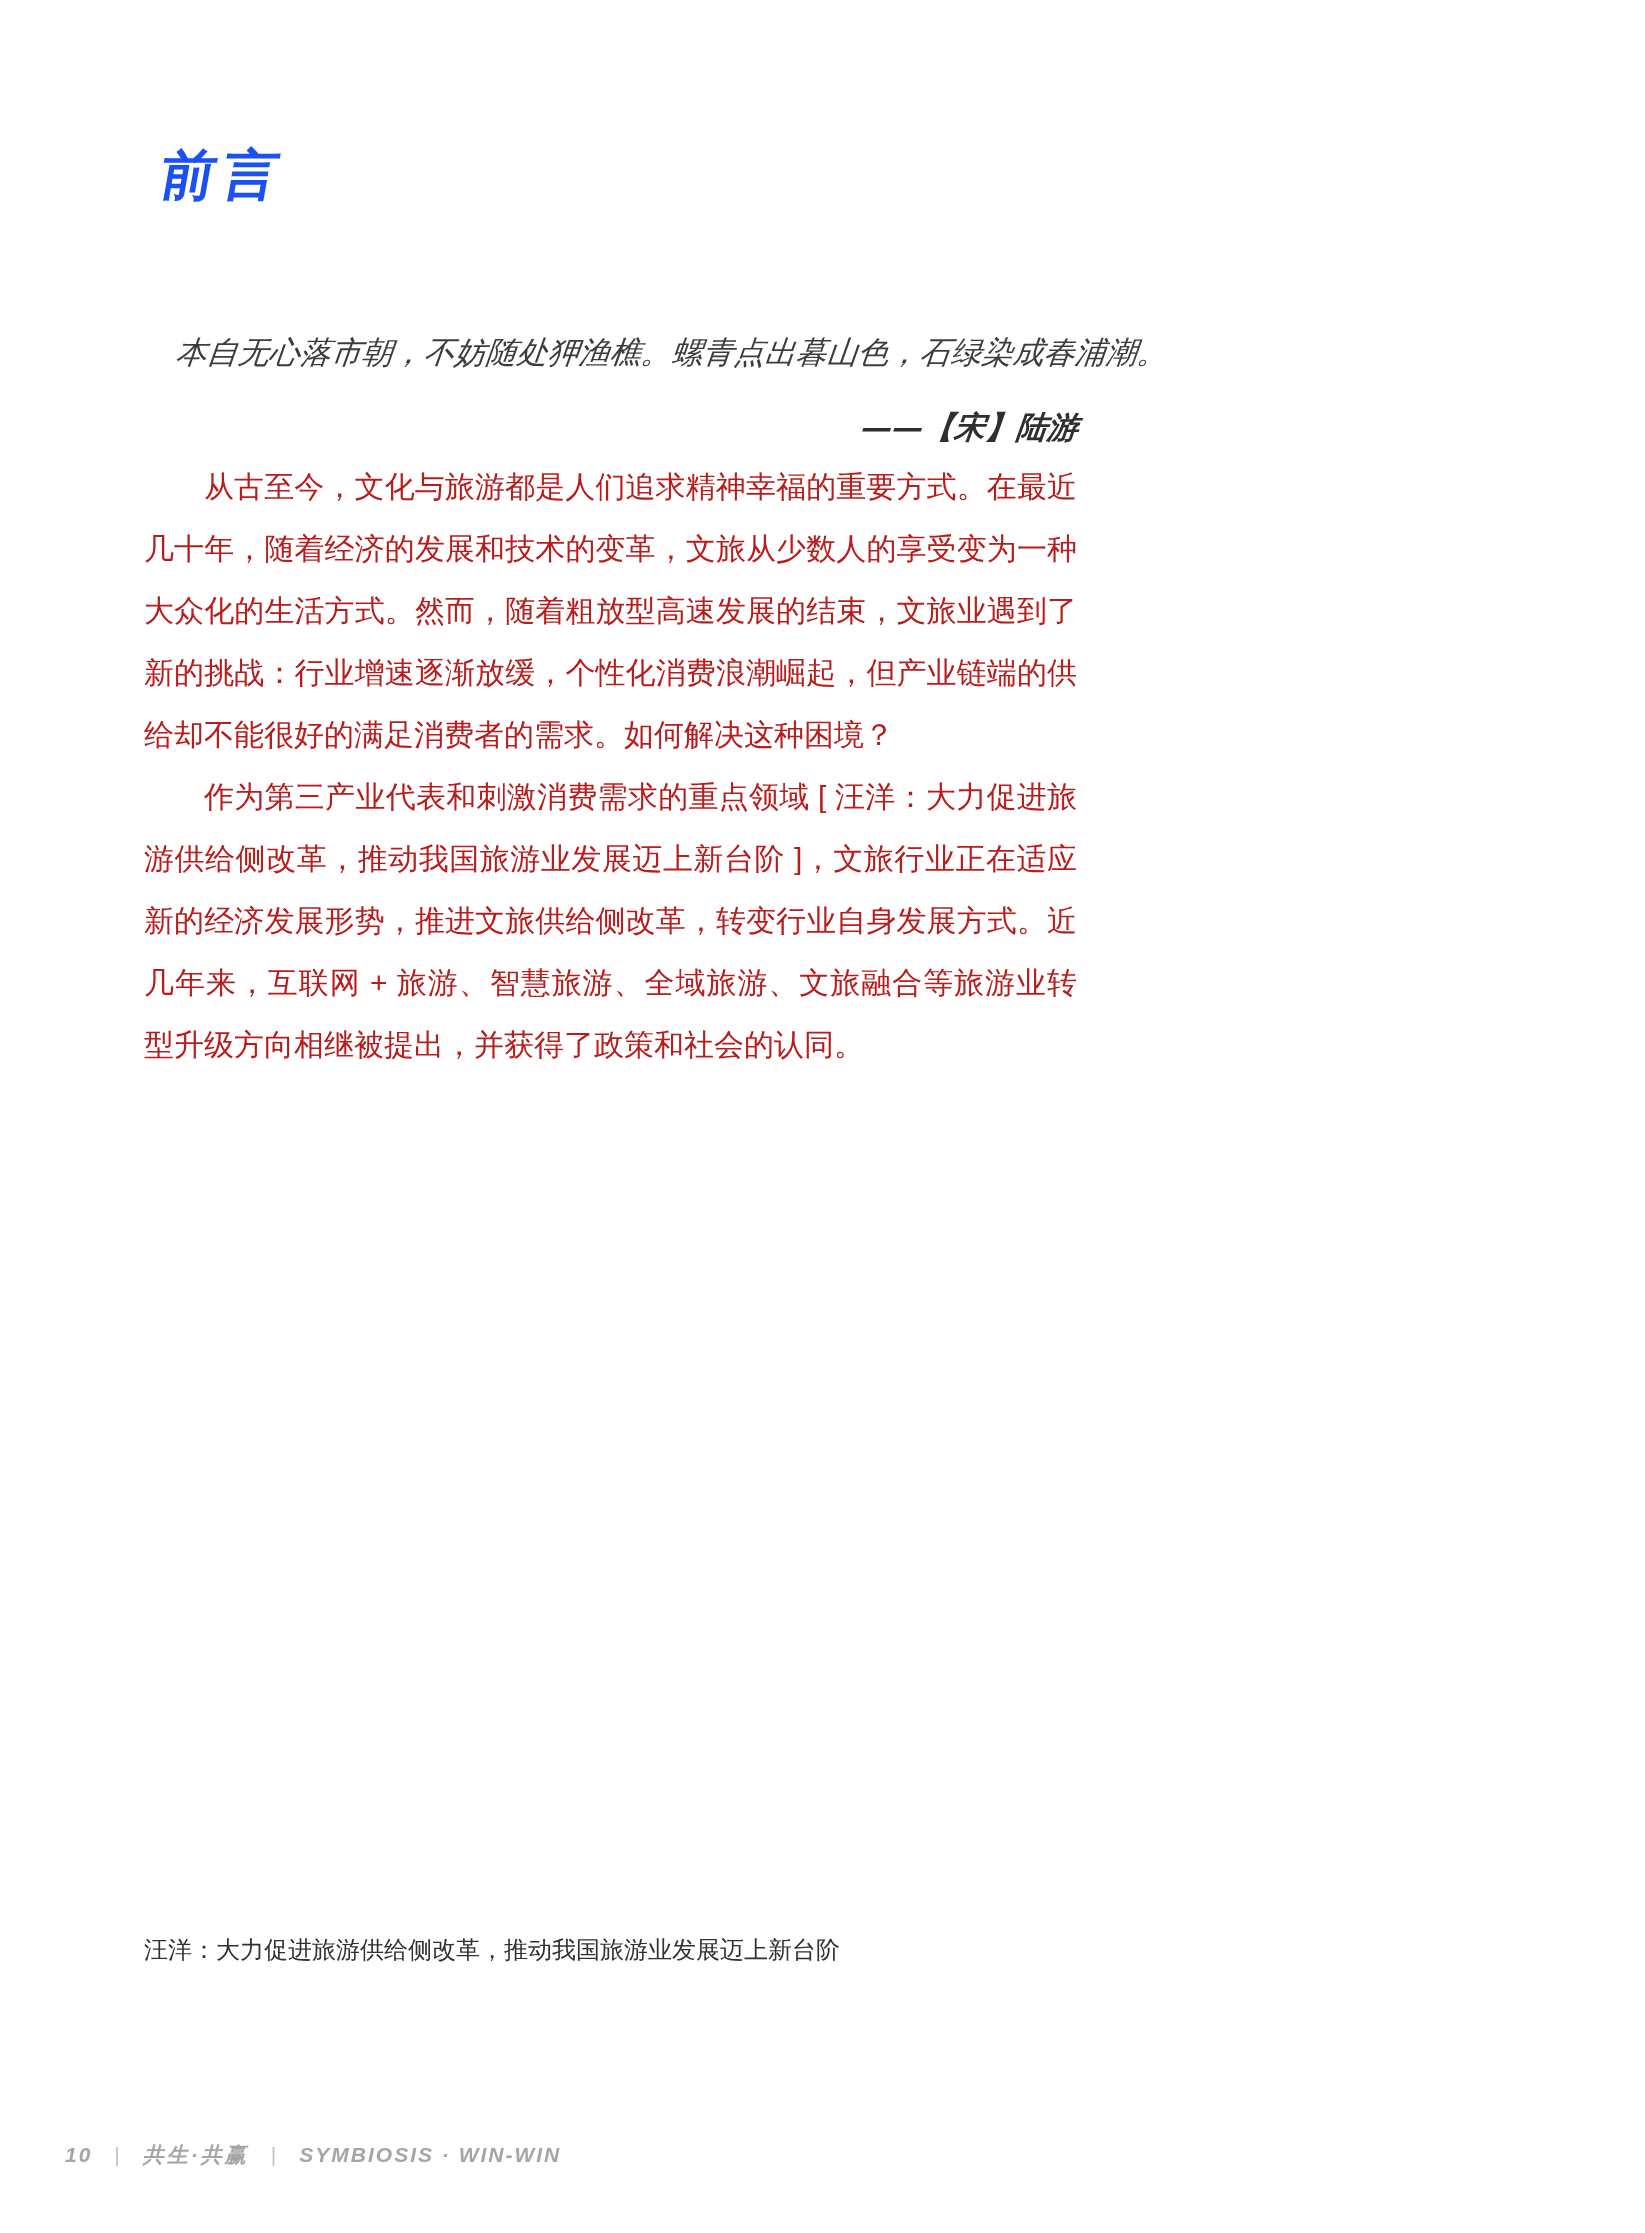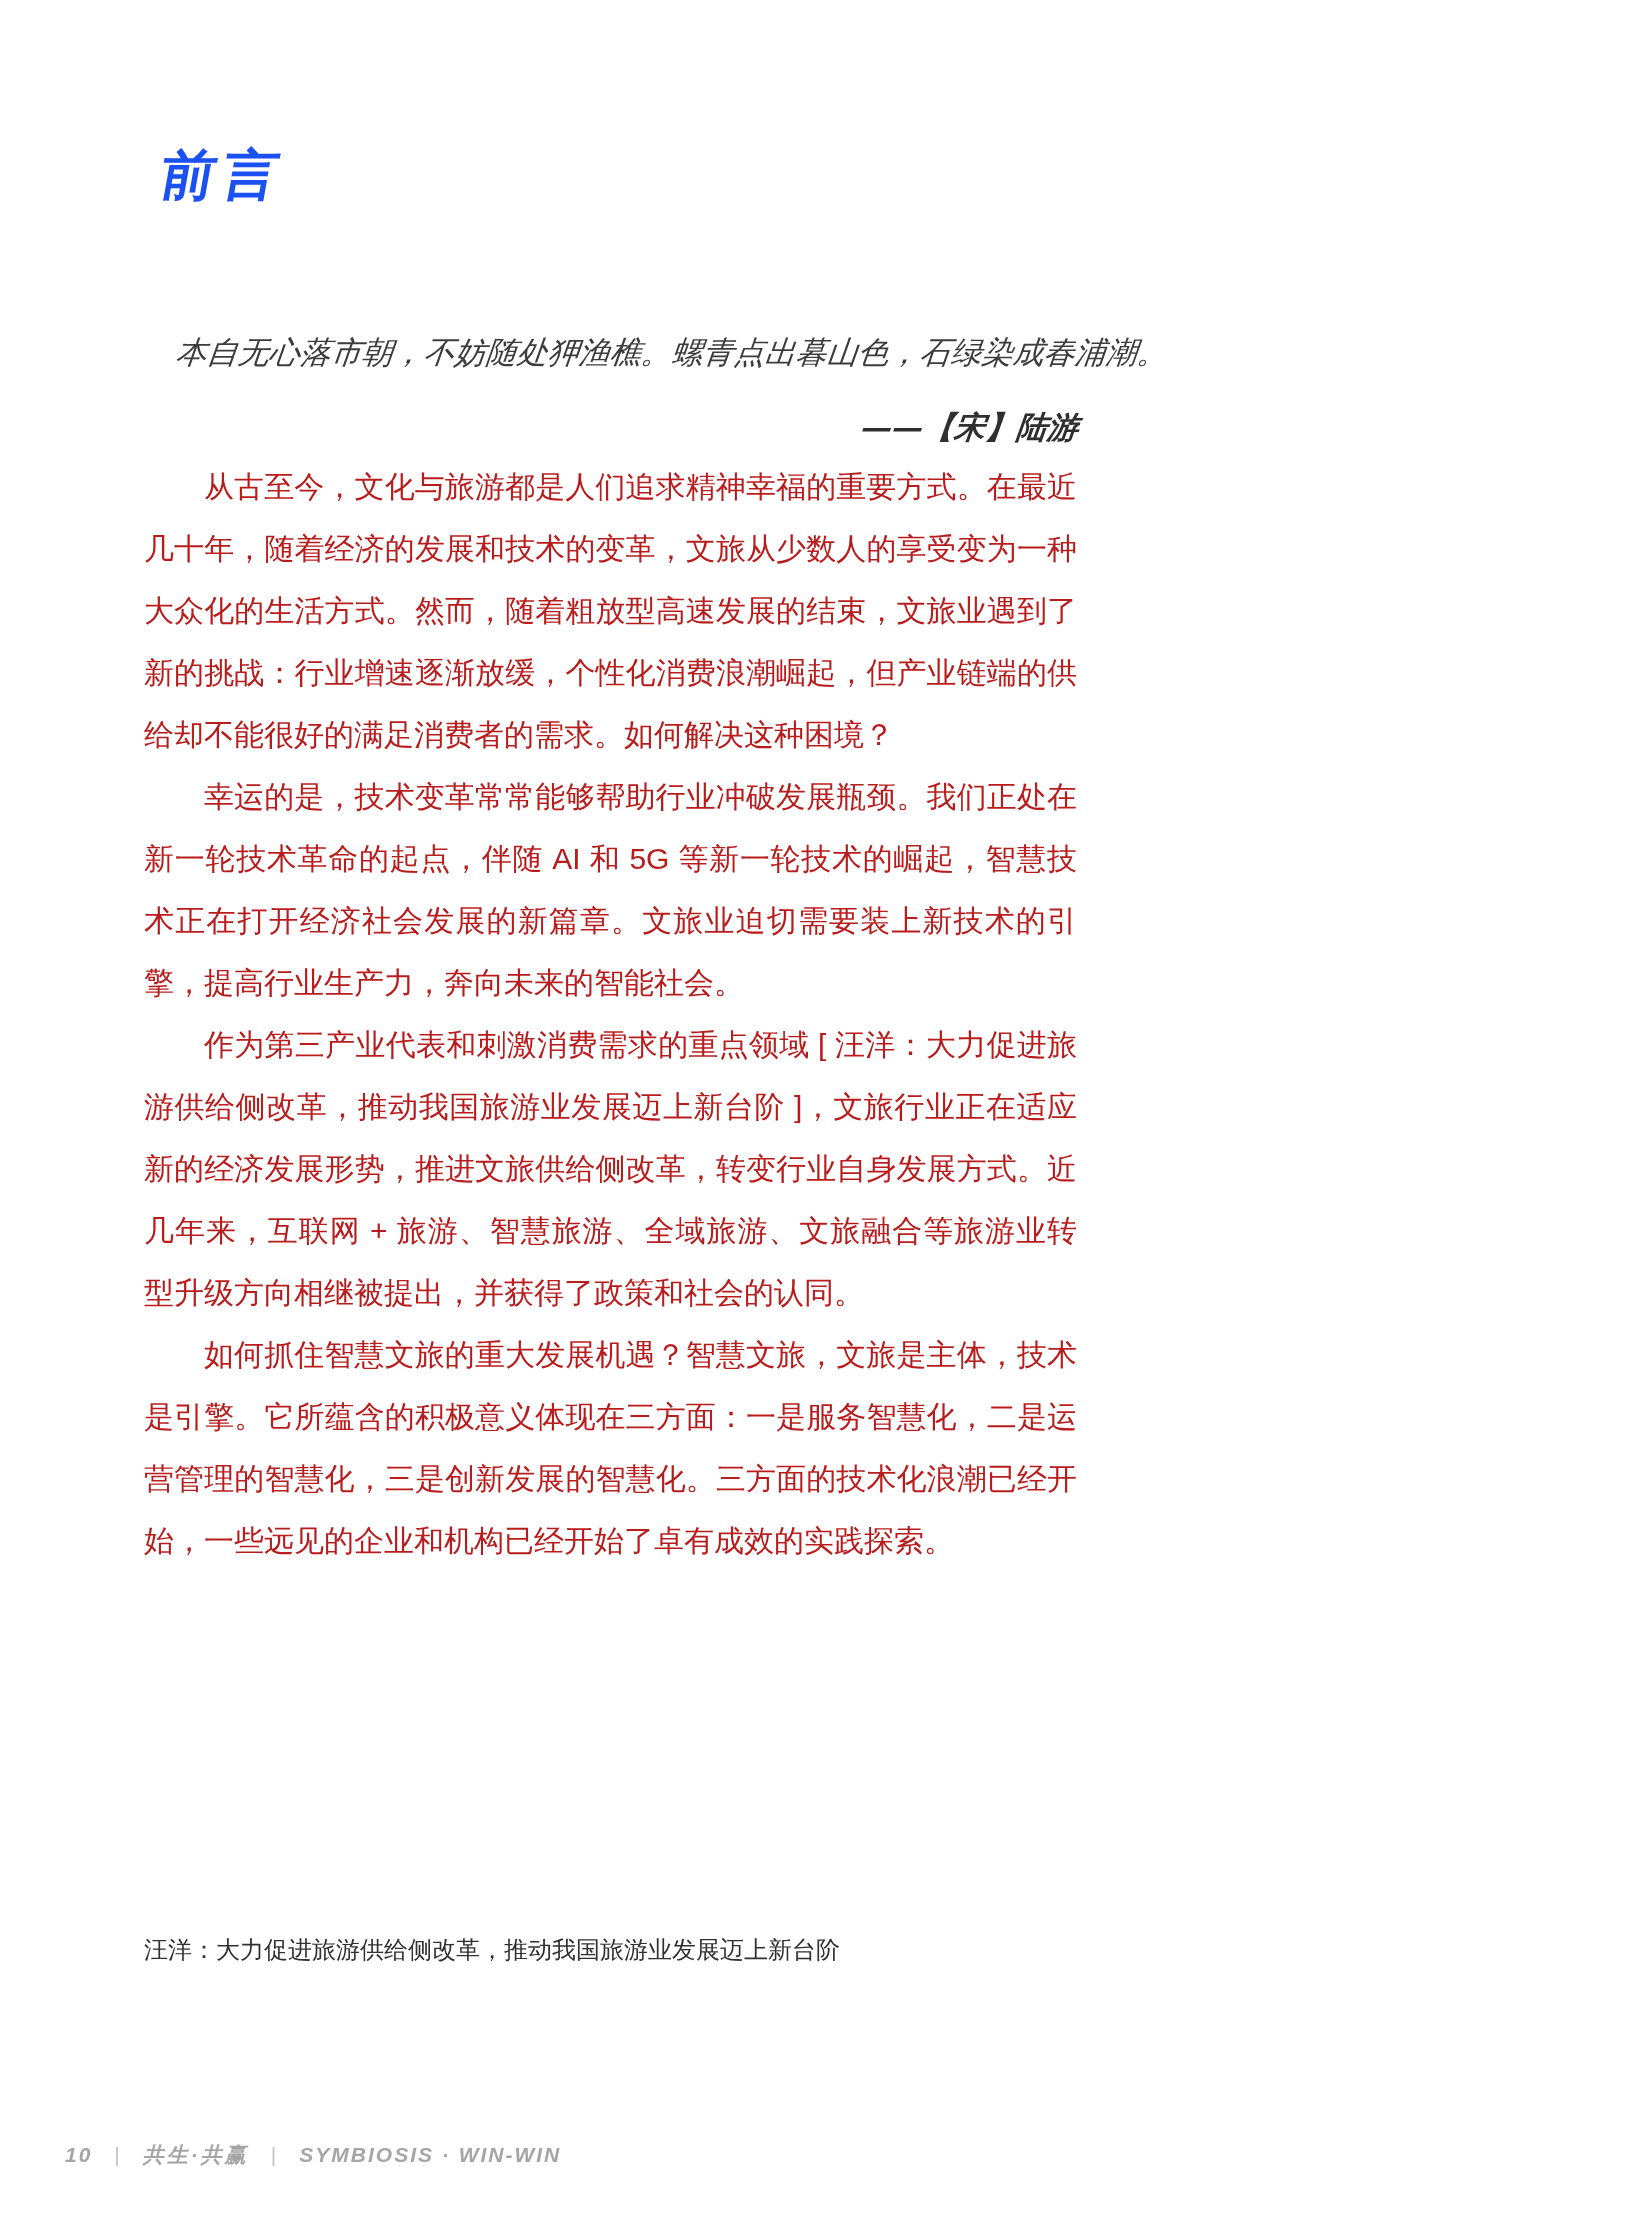--- a/index.html
+++ b/index.html
@@ -121,23 +121,21 @@
 
   <h1 class="doc-title">前言</h1>
 
   <div class="quote-block">
     <span class="quote-text">本自无心落市朝，不妨随处狎渔樵。螺青点出暮山色，石绿染成春浦潮。</span>
     <span class="quote-attribution">——【宋】陆游</span>
   </div>
 
   <div class="body-text">
     <p>从古至今，文化与旅游都是人们追求精神幸福的重要方式。在最近几十年，随着经济的发展和技术的变革，文旅从少数人的享受变为一种大众化的生活方式。然而，随着粗放型高速发展的结束，文旅业遇到了新的挑战：行业增速逐渐放缓，个性化消费浪潮崛起，但产业链端的供给却不能很好的满足消费者的需求。如何解决这种困境？</p>
-    <p>幸运的是，技术变革常常能够帮助行业冲破发展瓶颈。我们正处在新一轮技术革命的起点，伴随 AI 和 5G 等新一轮技术的崛起，智慧技术正在打开经济社会发展的新篇章。文旅业迫切需要装上新技术的引擎，提高行业生产力，奔向未来的智能社会。</p>
     <p>作为第三产业代表和刺激消费需求的重点领域 [ 汪洋：大力促进旅游供给侧改革，推动我国旅游业发展迈上新台阶 ]，文旅行业正在适应新的经济发展形势，推进文旅供给侧改革，转变行业自身发展方式。近几年来，互联网 + 旅游、智慧旅游、全域旅游、文旅融合等旅游业转型升级方向相继被提出，并获得了政策和社会的认同。</p>
-    <p>如何抓住智慧文旅的重大发展机遇？智慧文旅，文旅是主体，技术是引擎。它所蕴含的积极意义体现在三方面：一是服务智慧化，二是运营管理的智慧化，三是创新发展的智慧化。三方面的技术化浪潮已经开始，一些远见的企业和机构已经开始了卓有成效的实践探索。</p>
   </div>
 
   <div class="footnote">汪洋：大力促进旅游供给侧改革，推动我国旅游业发展迈上新台阶</div>
 
   <div class="page-footer">
     <span class="page-num">10</span>
     <span class="sep">|</span>
     <span class="label-cn">共生·共赢</span>
     <span class="sep">|</span>
     <span class="label-en">SYMBIOSIS · WIN-WIN</span>

